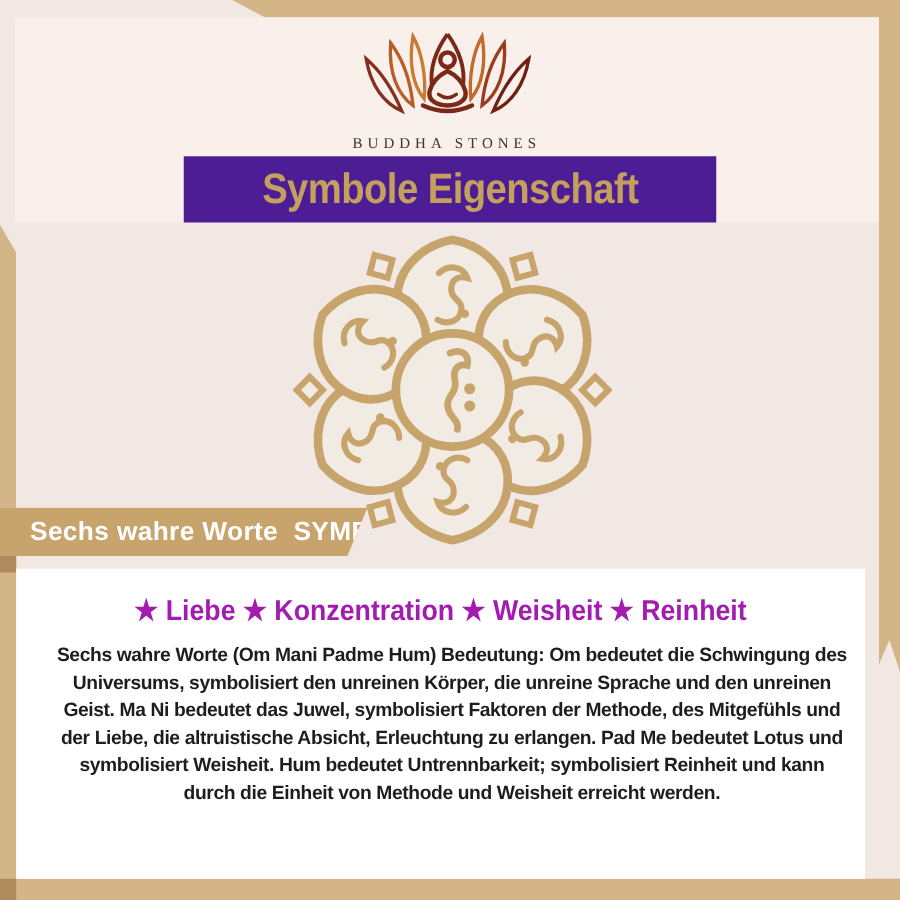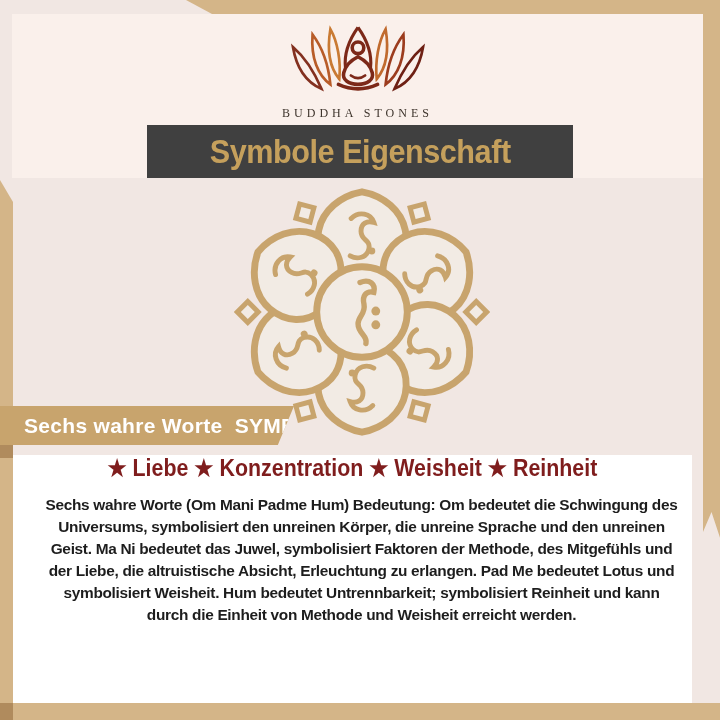--- a/index.html
+++ b/index.html
@@ -19,38 +19,38 @@
   .fold-a{left:0;top:444px;width:13px;height:14px;}
   .fold-b{left:0;top:703px;width:13px;height:17px;}
 
   
   .top-panel{position:absolute;left:12px;top:14px;width:691px;height:164px;background:#faf0eb;}
   .logo-wrap{position:absolute;left:0;top:8px;width:100%;text-align:center;}
   .brand-name{margin-top:-2px;font-family:"Liberation Serif", serif;font-size:12px;
     letter-spacing:4px;color:#3d332b;font-weight:400;}
 
   
-  .title-banner{position:absolute;left:147px;top:125px;width:426px;height:53px;background:#404040;
+  .title-banner{position:absolute;left:147px;top:125px;width:426px;height:53px;background:#4c1d95;
     display:flex;align-items:center;justify-content:center;}
   .title-text{font-size:34px;font-weight:700;color:#c5a05c;white-space:nowrap;
     transform:scaleX(0.9);letter-spacing:-0.5px;}
 
   
   .mandala{position:absolute;left:234px;top:184px;}
 
   
   .label-band{position:absolute;left:0;top:406px;width:294px;height:39px;background:#c8a46d;
     clip-path:polygon(0 0,100% 0,94.5% 100%,0 100%);
     display:flex;align-items:center;}
   .label-text{color:#ffffff;font-weight:700;font-size:21px;padding-left:24px;
     letter-spacing:0.3px;white-space:pre;}
 
   
   .content-panel{position:absolute;left:13px;top:455px;width:679px;height:248px;background:#ffffff;}
-  .keywords{text-align:center;color:#7f1d1d;font-weight:700;font-size:23px;white-space:nowrap;}
+  .keywords{margin-top:20px;text-align:center;color:#a21caf;font-weight:700;font-size:23px;white-space:nowrap;}
   .keywords-inner{display:inline-block;transform:scaleX(0.93);}
   .body-text{margin:12px 10px 0 28px;color:#1d1d1d;font-weight:700;font-size:15.4px;
     line-height:22px;letter-spacing:-0.3px;text-align:center;}
 </style>
 </head>
 <body>
 
 <div class="stage">
 
   <div class="strip strip-top"></div>

